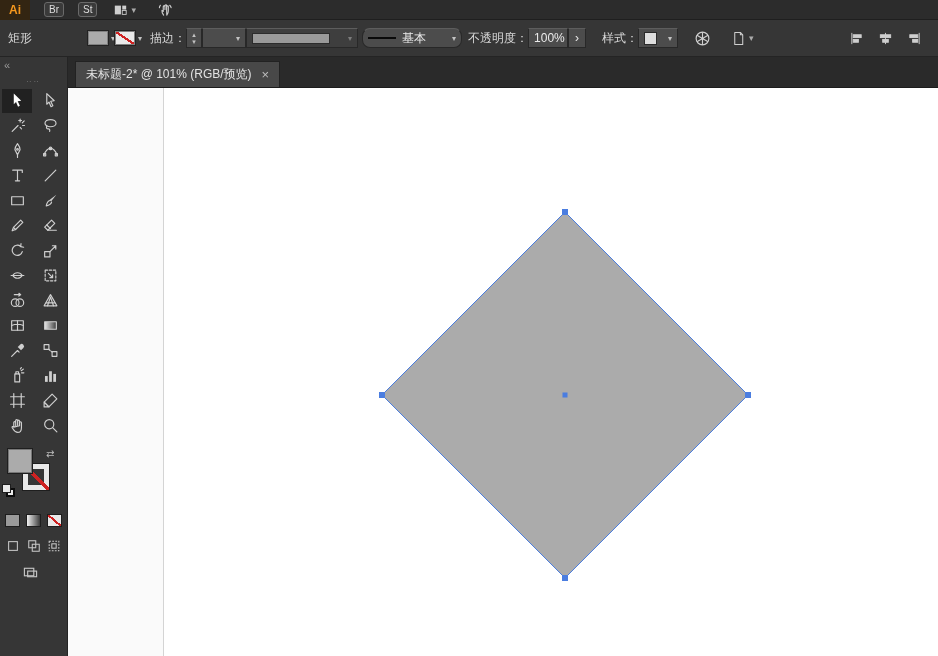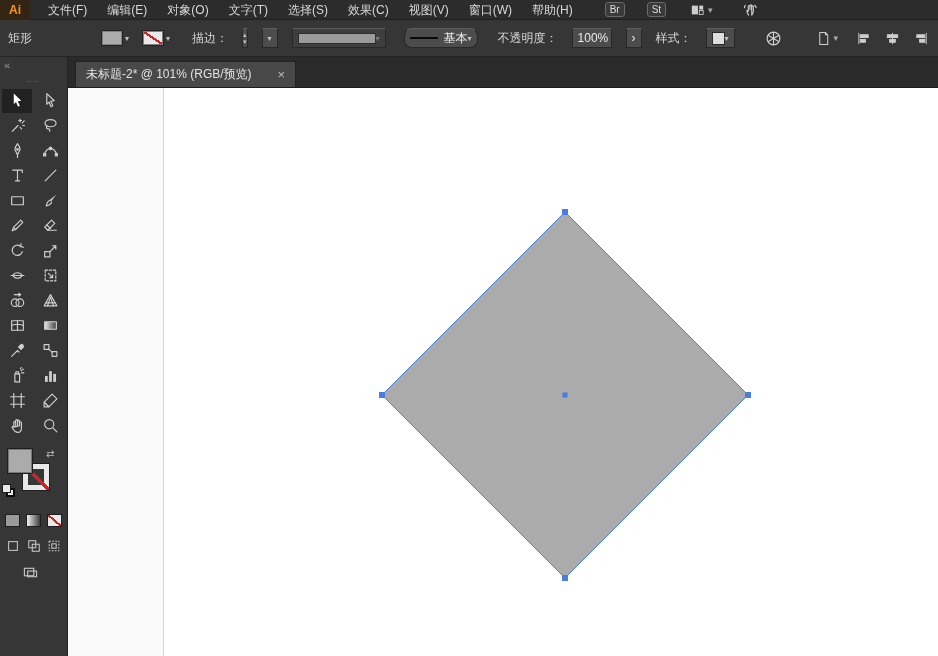--- a/index.html
+++ b/index.html
@@ -6,39 +6,39 @@
   html,body { width: 938px; height: 656px; overflow: hidden; }
   body {
     font-family: "Liberation Sans", "DejaVu Sans", sans-serif;
     font-size: 12px; color: #d6d6d6; background: #333; position: relative;
   }
 
   
   #menubar {
     position: absolute; left:0; top:0; width:938px; height:20px;
     background:#2c2c2c; border-bottom:1px solid #1f1f1f;
-    display:flex; align-items:center;gap:8px;
+    display:flex; align-items:center;
   }
   .app-logo {
     width:30px; height:20px; display:flex; align-items:center; justify-content:center;
     color:#f7981d; font-weight:bold; font-size:12px; background:#332512;
   }
   .menu-item { padding:0 10px; line-height:20px; color:#d8d8d8; cursor:default; }
   .mb-badge {
     margin-left:14px; border:1px solid #6a6a6a; border-radius:3px;
     font-size:10px; padding:0 4px; line-height:13px; color:#ddd; background:#3a3a3a;
   }
   .mb-icon { margin-left:16px; display:flex; align-items:center; color:#cfcfcf; }
   .mb-chev { font-size:9px; color:#aaa; margin-left:3px; }
 
   
   #controlbar {
     position: absolute; left:0; top:20px; width:938px; height:37px;
     background:#363636; border-bottom:1px solid #242424;
-    display:flex; align-items:center; padding:0 8px; gap:14px;
+    display:flex; align-items:center; padding:0 8px; gap:0;
   }
   .lbl { color:#d8d8d8; white-space:nowrap; }
   .lbl.u { text-underline-offset:2px; }
   .chev { font-size:8px; color:#c2c2c2; margin-left:3px; }
   .swatch-combo { display:flex; align-items:center; cursor:pointer; }
   .fill-swatch { width:20px; height:14px; background:#ababab; border:1px solid #808080; box-shadow:0 0 0 1px #222; }
   .stroke-swatch {
     width:20px; height:14px; border:1px solid #808080; box-shadow:0 0 0 1px #222;
     background:
       linear-gradient(to top right, transparent 44%, #cf2222 44%, #cf2222 56%, transparent 56%),
@@ -64,21 +64,21 @@
   .cb-iconbtn { display:flex; align-items:center; color:#cfcfcf; cursor:pointer; padding:0 2px; }
   .aligns { margin-left:auto; display:flex; gap:10px; padding-right:6px; }
 
   
   #tabbar {
     position:absolute; left:68px; top:57px; width:870px; height:31px;
     background:#2a2a2a; border-bottom:1px solid #1c1c1c; display:flex; align-items:flex-end;
   }
   .tab {
     margin-left:7px; height:26px; background:#484848; color:#e2e2e2;
-    display:flex; align-items:center; padding:0 10px; gap:26px;
+    display:flex; align-items:center; padding:0 10px; gap:10px;
     border:1px solid #222; border-bottom:none; cursor:pointer;
   }
   .tab-close { color:#bdbdbd; font-size:13px; cursor:pointer; }
 
   
   #toolpanel {
     position:absolute; left:0; top:57px; width:68px; height:599px;
     background:#363636; border-right:1px solid #242424;
   }
   .tp-header { height:31px; position:relative; }
@@ -125,31 +125,20 @@
   .artboard { position:absolute; left:95px; top:0; right:0; bottom:0; background:#ffffff; border-left:1px solid #d4d4d4; }
   #artwork { position:absolute; left:0; top:0; }
 
   svg.icn { display:block; }
 </style>
 </head>
 <body>
 
 <div id="menubar">
   <div class="app-logo">Ai</div>
-  <div id="menu-items" style="display:flex;">
-      <span class="menu-item">文件(F)</span>
-      <span class="menu-item">编辑(E)</span>
-      <span class="menu-item">对象(O)</span>
-      <span class="menu-item">文字(T)</span>
-      <span class="menu-item">选择(S)</span>
-      <span class="menu-item">效果(C)</span>
-      <span class="menu-item">视图(V)</span>
-      <span class="menu-item">窗口(W)</span>
-      <span class="menu-item">帮助(H)</span>
-    </div>
   <span class="mb-badge">Br</span>
   <span class="mb-badge">St</span>
   <span class="mb-icon">
     <svg class="icn" width="15" height="14" viewBox="0 0 16 16" fill="currentColor">
       <rect x="1.5" y="3" width="7" height="10"></rect>
         <rect x="10" y="3" width="4.5" height="4.5"></rect>
       <rect x="10" y="8.5" width="4.5" height="4.5" fill="none" stroke="currentColor"></rect>
     </svg>
     <span class="mb-chev">▾</span>
   </span>
@@ -194,21 +183,21 @@
   </div>
 
   <span class="lbl u" style="margin-left:6px;">不透明度：</span>
   <div class="field w48">
     <span>100%</span>
   </div>
   <div class="field sq">
     <span>›</span>
   </div>
 
-  <span class="lbl" style="margin-left:0;">样式：</span>
+  <span class="lbl" style="margin-left:16px;">样式：</span>
   <div class="field w40">
     <span class="style-swatch"></span>
     <span class="chev">▾</span>
   </div>
 
   <span class="cb-iconbtn" style="margin-left:14px;">
     <svg class="icn" width="17" height="17" viewBox="0 0 16 16" fill="none" stroke="currentColor" stroke-width="1.1">
       <circle cx="8" cy="8" r="6"></circle>
         <path d="M8 2 V14 M2.8 5 L13.2 11 M2.8 11 L13.2 5"></path>
     </svg>

